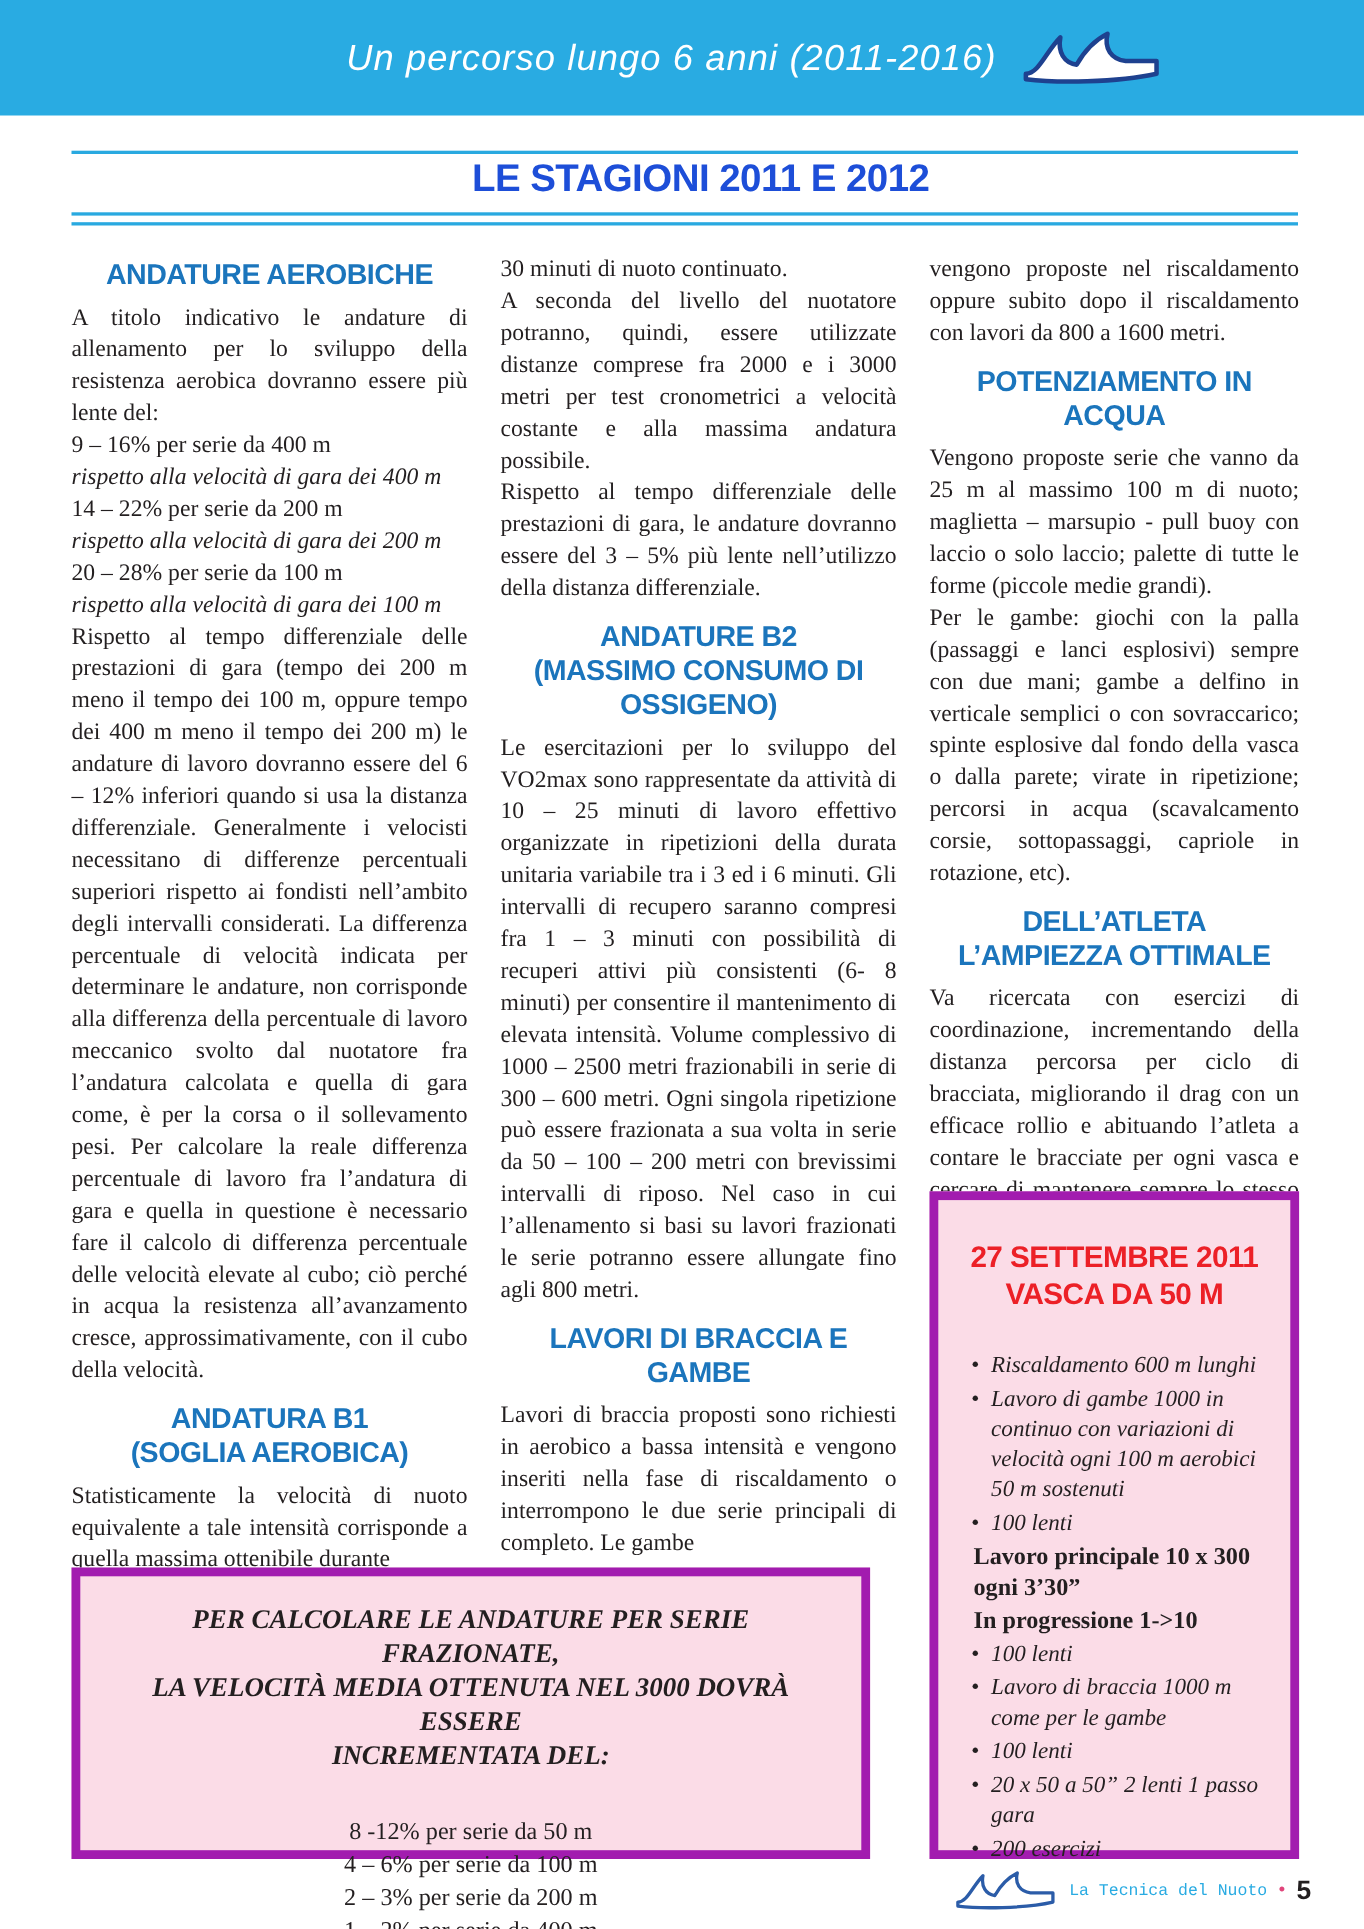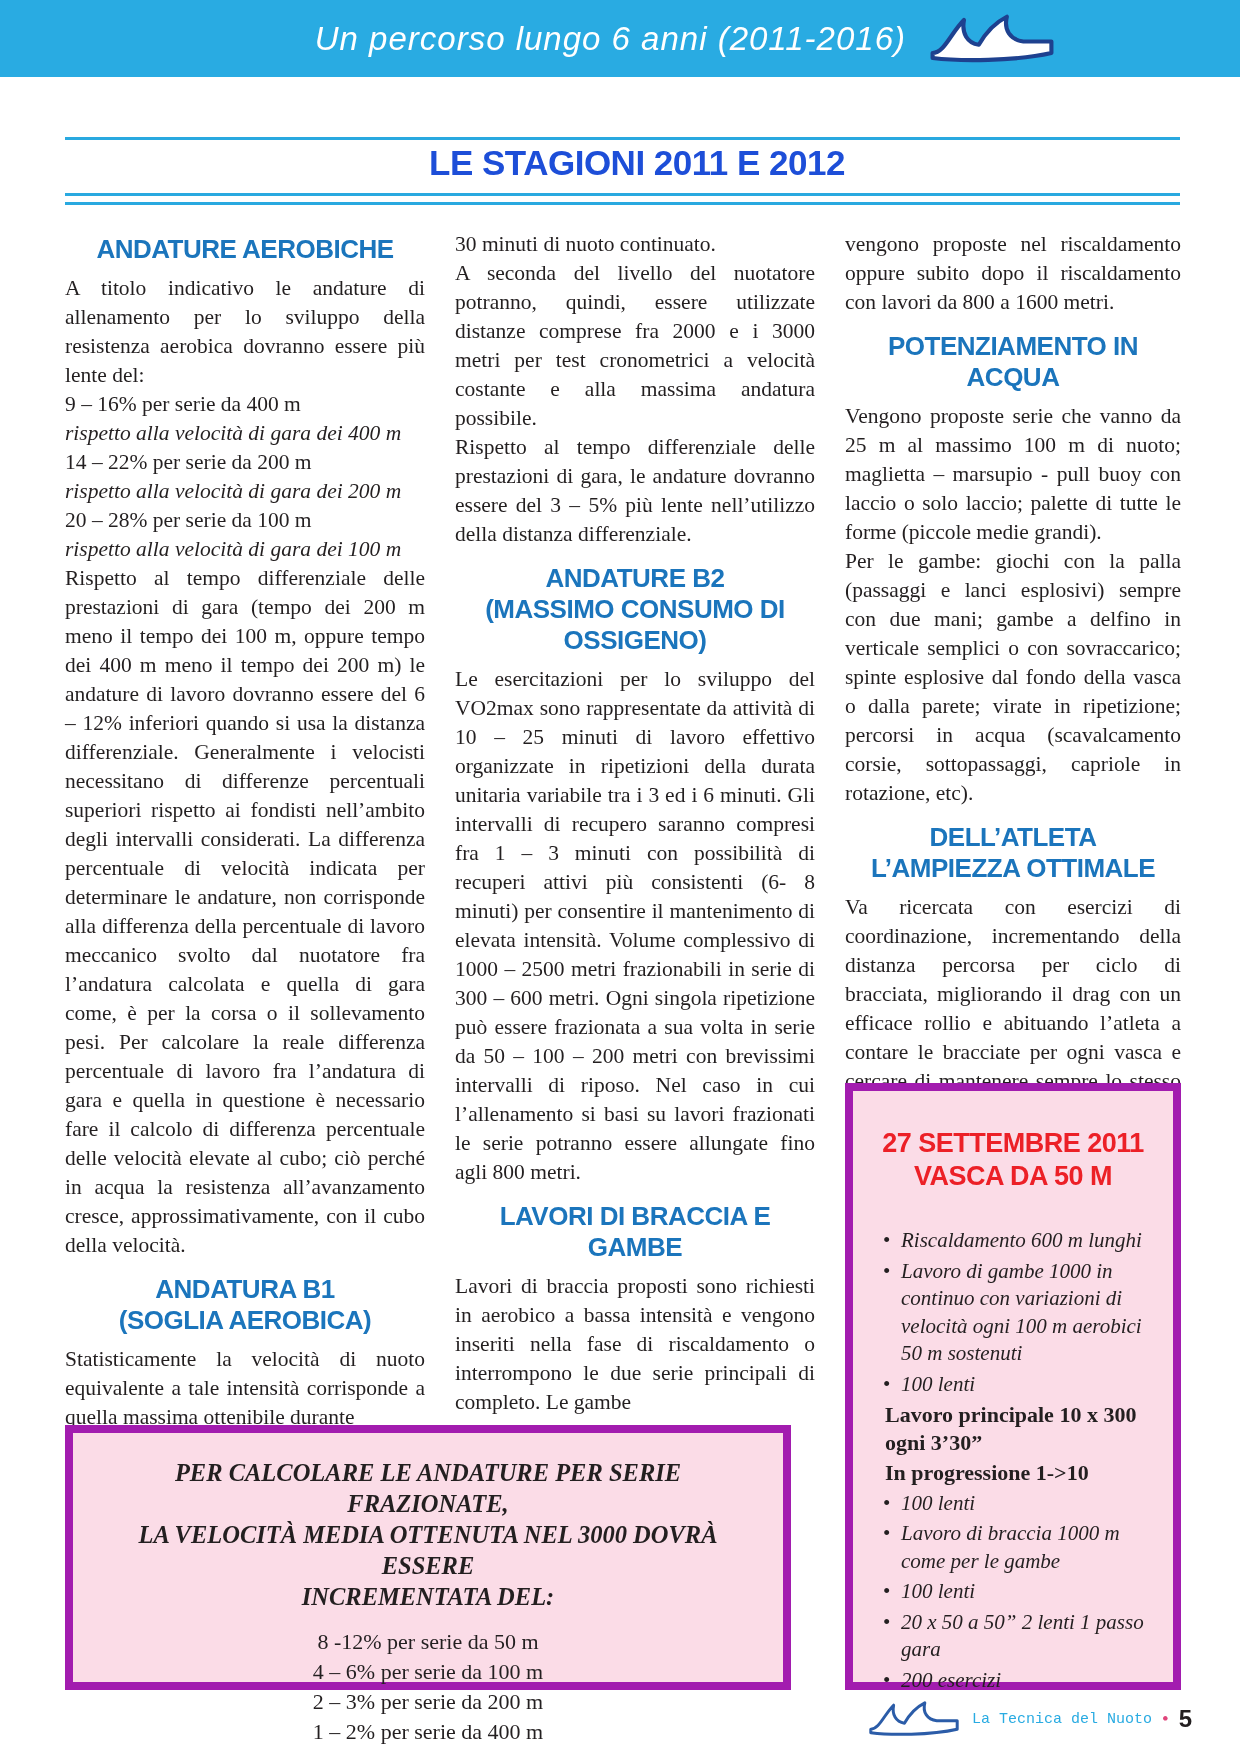--- a/index.html
+++ b/index.html
@@ -3,21 +3,21 @@
 <meta charset="utf-8">
 <style>
   html,body { margin:0; padding:0; background:#ffffff; }
   .page {
     position:relative; width:1240px; height:1754px; overflow:hidden;
     background:#ffffff; font-family:"Liberation Serif", serif; color:#231F20;
   }
 
   
   .banner {
-    position:absolute; top:0; left:0; width:100%; height:77px;
+    position:absolute; top:0; left:0; width:100%; height:105px;
     background:#29ABE2; display:flex; align-items:center;
     justify-content:flex-end; gap:20px; padding-right:182px; box-sizing:border-box;
   }
   .banner-title {
     color:#ffffff; font-family:"Liberation Sans", sans-serif;
     font-style:italic; font-weight:400; font-size:33px; letter-spacing:1px;
   }
   .wave { display:block; }
 
   
@@ -65,21 +65,21 @@
     margin:16px 0 34px;
   }
   .box-title span { display:block; }
   .workout-list { list-style:none; margin:0; padding:0 0 0 4px; font-size:21px; line-height:27.5px; }
   .workout-list li { margin-bottom:3px; }
   .workout-list li.bullet { font-style:italic; padding-left:24px; position:relative; }
   .workout-list li.bullet::before { content:"\2022"; position:absolute; left:6px; font-style:normal; }
   .workout-list li.boldline { font-weight:700; font-size:22px; padding-left:8px; }
 
   .calc-box { left:65px; top:1425px; width:726px; height:265px; padding:18px 28px; text-align:center; }
-  .calc-head { font-weight:700; font-style:italic; font-size:24.5px; line-height:31px; margin:6px 0 15px; }
+  .calc-head { font-weight:700; font-style:italic; font-size:24.5px; line-height:31px; margin:6px 0 38px; }
   .calc-head span { display:block; }
   .calc-line { font-size:22px; line-height:30px; margin:0; }
 
   
   .footer {
     position:absolute; top:1698px; right:48px; display:flex;
     align-items:center; gap:10px;
   }
   .footer-brand { color:#29ABE2; font-family:Liberation Mono, monospace; font-size:15px; }
   .footer-sep { color:#E0457B; font-size:19px; }

